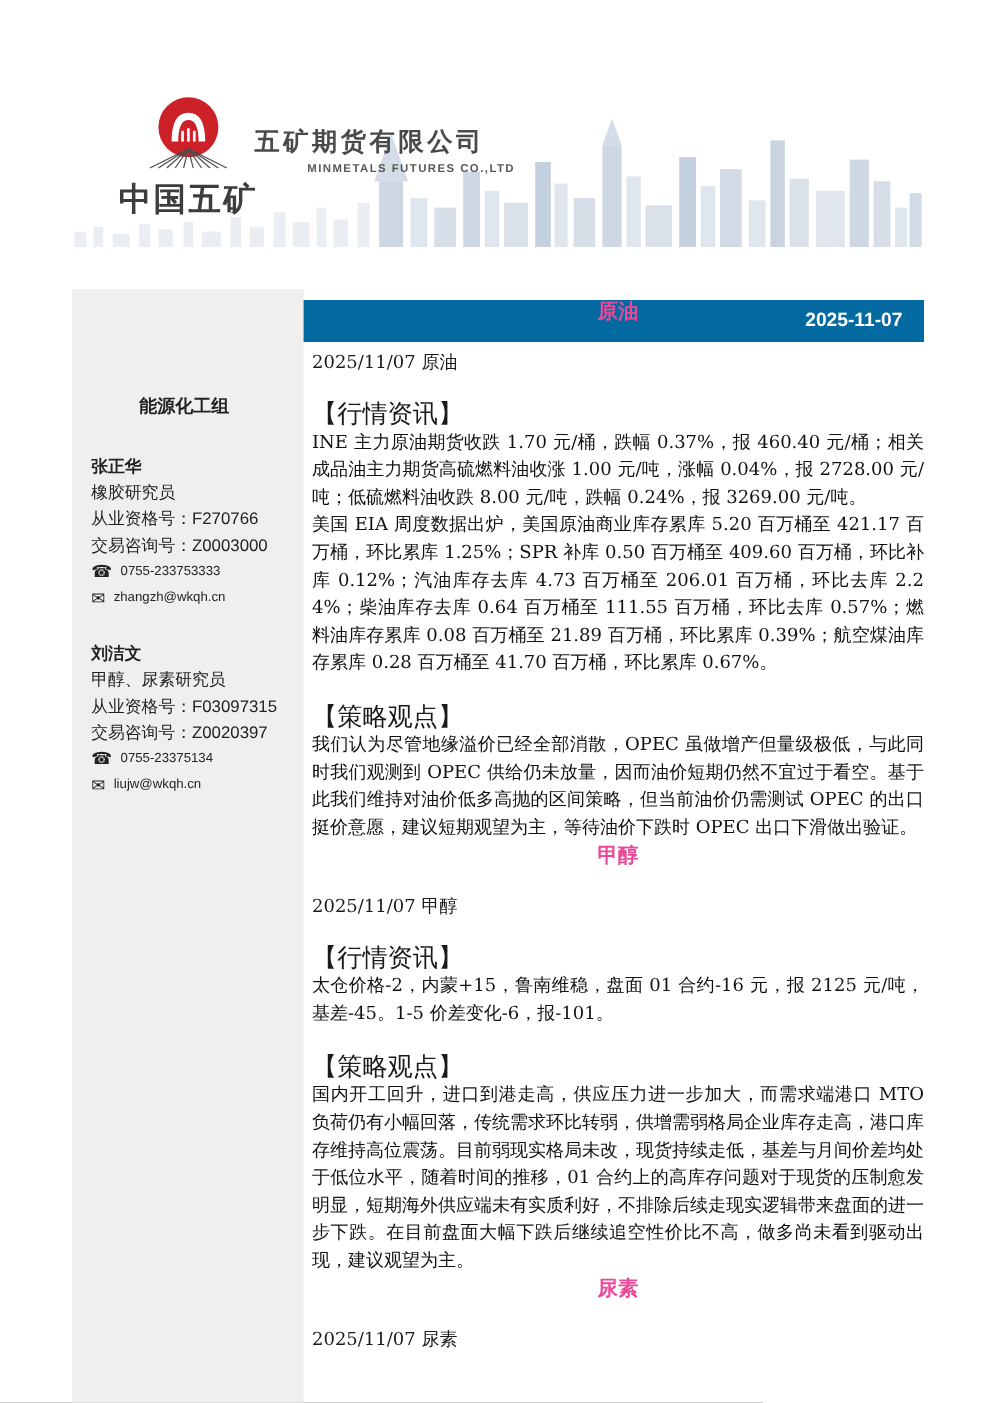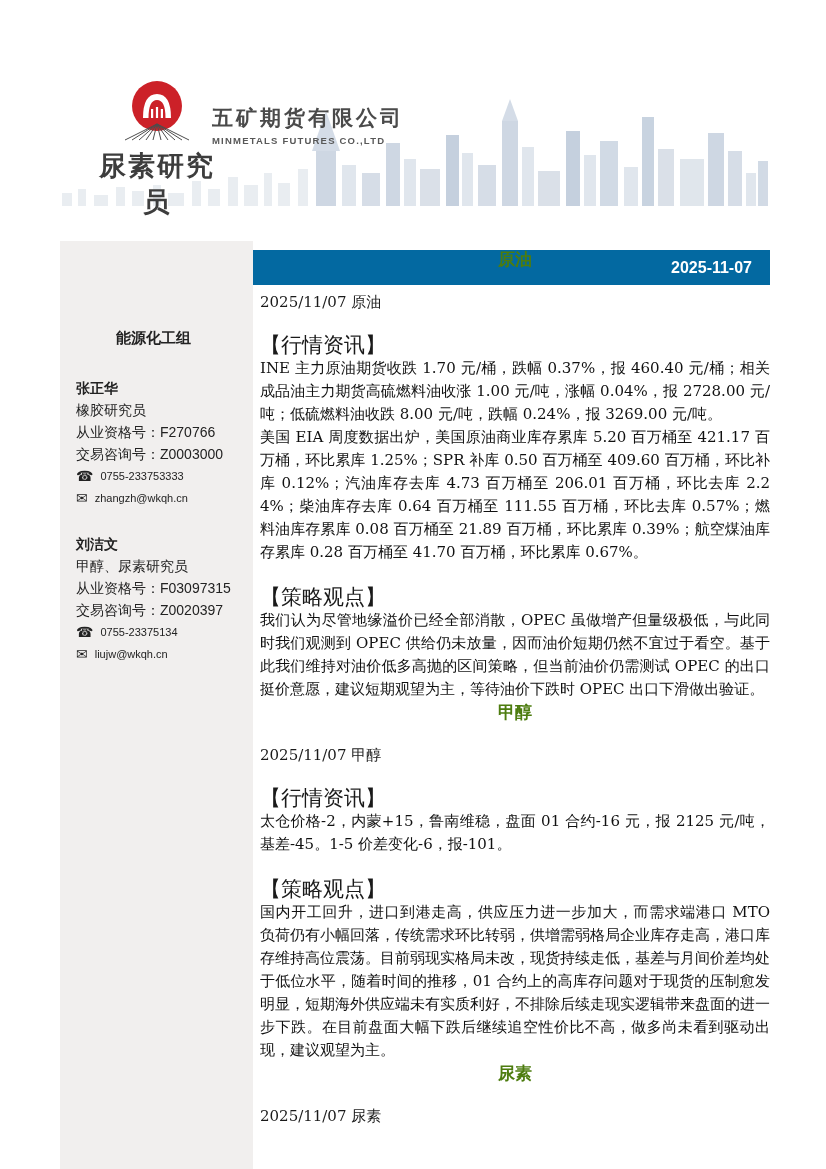--- a/index.html
+++ b/index.html
@@ -18,21 +18,21 @@
     font-family:"Liberation Sans",sans-serif; font-weight:bold;
     font-size:27px; letter-spacing:2px; color:#3d3d3d; margin-top:2px;
   }
   .company-names { position:absolute; left:152px; top:104px; }
   .company-cn {
     font-family:Liberation Serif, serif; font-weight:bold;
     font-size:21px; letter-spacing:3px; color:#4a4a4a;
   }
   .company-en {
     font-family:"Liberation Sans",sans-serif; font-weight:bold;
-    font-size:9.5px; letter-spacing:1.2px; color:#585858; margin-top:3px;
+    font-size:9.5px; letter-spacing:1.2px; color:#585858; margin-top:3px;margin-left:44px;
   }
   
   .banner {
     position:absolute; left:60px; top:206px; width:710px; height:35px;
     background:#bf0000; display:flex; align-items:center; justify-content:space-between;
     padding:0 18px;
   }
   .banner .title {
     color:#ffffff; font-weight:bold; font-size:17px;
     font-family:"Liberation Sans",sans-serif; letter-spacing:1px;
@@ -50,21 +50,21 @@
   }
   .group-name { font-weight:bold; font-size:15px; margin-bottom:29px;padding-left:40px; }
   .analyst { margin-bottom:24px; line-height:22px; }
   .analyst .name { font-weight:bold; }
   .analyst .contact-line { display:flex; align-items:center; }
   .analyst .c-icon { margin-right:7px; font-size:14px; }
   .analyst .contact-val { font-size:11px; }
   main { flex:1; padding:7px 0 0 7px; }
   .section-title {
     text-align:center; font-weight:bold; font-size:17px;
-    font-family:"Liberation Sans",sans-serif; color:#4d7c0f;
+    font-family:"Liberation Sans",sans-serif; color:#ec4899;
   }
   .section + .section .section-title { }
   .date-line { margin-top:22px; font-size:15px; }
   .block-label { margin-top:22px; font-size:21px; line-height:23px; }
   .body-text {
     font-size:15px; line-height:23px; text-align:justify; color:#111;
     word-break:break-all;
   }
 </style>
 </head>
@@ -133,21 +133,21 @@
           <line x1="65" y1="44" x2="47" y2="60"></line>
           <line x1="65" y1="44" x2="54" y2="60"></line>
           <line x1="65" y1="44" x2="61" y2="60"></line>
           <line x1="65" y1="44" x2="69" y2="60"></line>
           <line x1="65" y1="44" x2="76" y2="60"></line>
           <line x1="65" y1="44" x2="83" y2="60"></line>
           <line x1="65" y1="44" x2="90" y2="60"></line>
           <line x1="65" y1="44" x2="97" y2="60"></line>
         </g>
       </svg>
-      <div class="logo-text">尿素研究员</div>
+      <div class="logo-text">中国五矿</div>
     </div>
 
     <div class="company-names">
       <div class="company-cn">五矿期货有限公司</div>
       <div class="company-en">MINMETALS FUTURES CO.,LTD</div>
     </div>
   </div>
 
   <div class="banner" style="background: #0369a1; margin-top: 44px;">
     <span class="title">能源化工日报</span>

